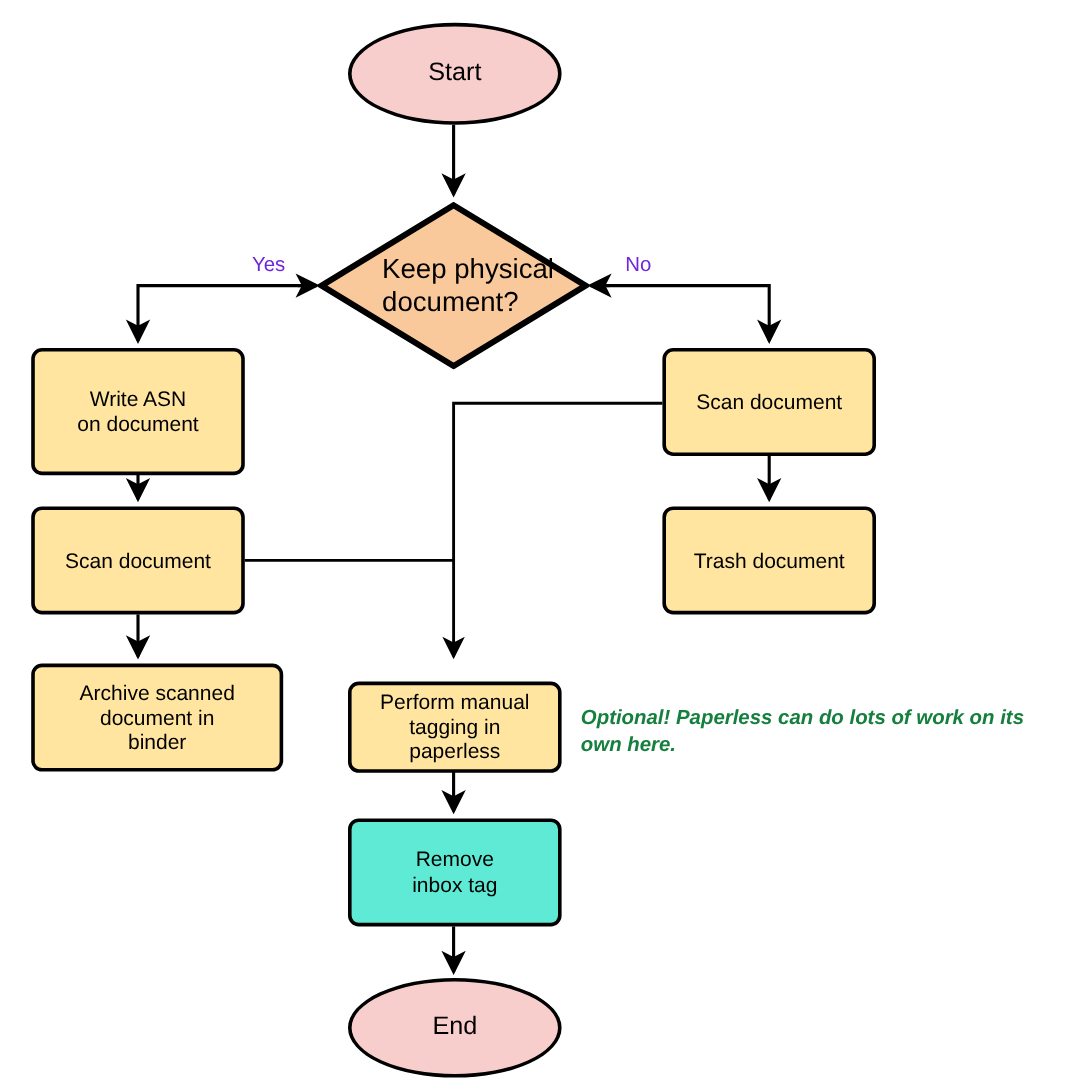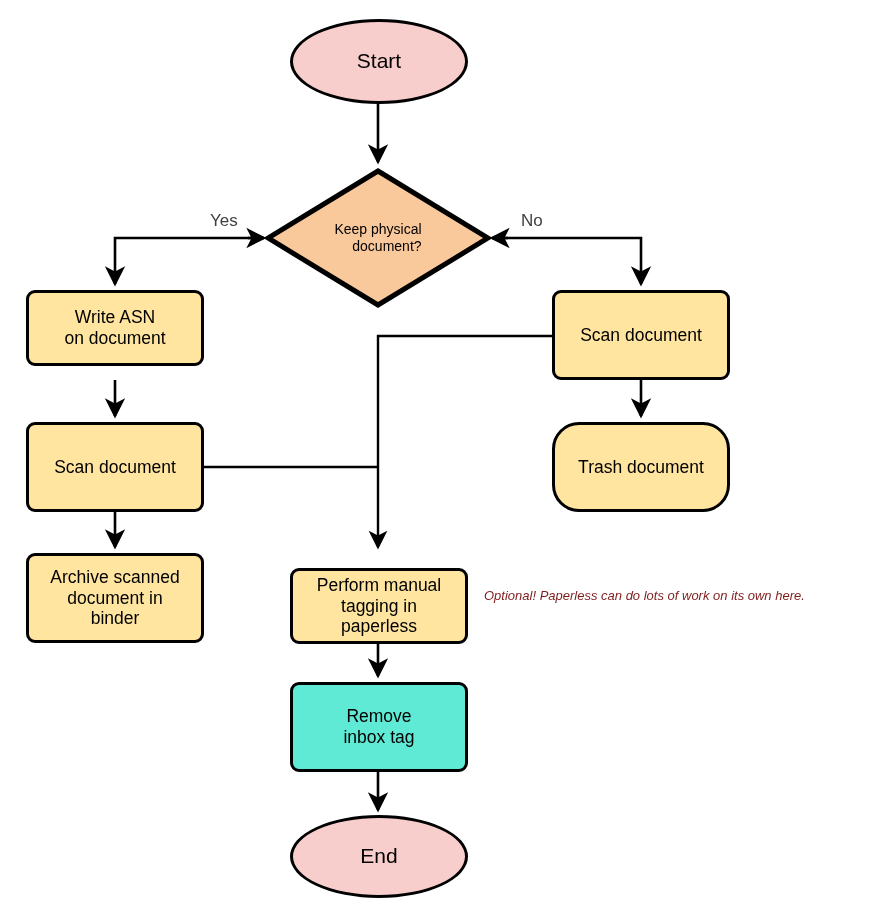--- a/index.html
+++ b/index.html
@@ -55,46 +55,47 @@
   }
   .node-decision-shape {
     position: absolute;
     left: 0;
     top: 0;
     width: 100%;
     height: 100%;
   }
   .node-decision-label {
     position: absolute;
-    left: 0;
+    left: 12px;
     top: 0;
     width: 100%;
     height: 100%;
     display: flex;
     align-items: center;
     justify-content: center;
-    text-align: right;
+    text-align: left;
     white-space: pre-line;
     line-height: 1.18;
-    font-size: 14px;
+    font-size: 23px;
   }
   .edge-label {
     position: absolute;
     font-size: 17px;
-    color: #404040;
+    color: #6d28d9;
     white-space: nowrap;
     z-index: 3;
   }
   .annotation {
     position: absolute;
-    font-size: 13px;
+    font-size: 17px;
     font-style: italic;
     line-height: 1.35;
-    color: #7f1d1d;
+    color: #15803d;
     z-index: 3;
+    font-weight: bold;
   }
 </style>
 </head>
 <body>
 
 <div id="flowchart-root">
 
   <svg id="edge-layer" viewBox="0 0 888 907" width="888" height="907" aria-hidden="true">
     <defs>
       <marker id="arrowhead" markerWidth="9" markerHeight="9" refX="7.2" refY="4.5" orient="auto" markerUnits="strokeWidth">
@@ -134,40 +135,40 @@
   </div>
 
   <div class="node-decision-wrap" style="left:265px; top:168px; width:226px; height:140px;">
     <svg class="node-decision-shape" viewBox="0 0 226 140" preserveAspectRatio="none">
       <polygon points="113,3 223,70 113,137 3,70" fill="#fac99b" stroke="#000000" stroke-width="5" stroke-linejoin="miter" vector-effect="non-scaling-stroke"></polygon>
     </svg>
     <div class="node-decision-label">Keep physical
 document?</div>
   </div>
 
-  <div class="node node-process" style="left:26px; top:290px; width:178px; height:76px; background:#ffe5a0;">
+  <div class="node node-process" style="left:26px; top:290px; width:178px; height:106px; background:#ffe5a0;">
     <span>Write ASN
 on document</span>
   </div>
 
   <div class="node node-process" style="left:26px; top:422px; width:178px; height:90px; background:#ffe5a0;">
     <span>Scan document</span>
   </div>
 
-  <div class="node node-process" style="left:26px; top:553px; width:178px; height:90px; background:#ffe5a0;">
+  <div class="node node-process" style="left:26px; top:553px; width:210px; height:90px; background:#ffe5a0;">
     <span>Archive scanned
 document in
 binder</span>
   </div>
 
   <div class="node node-process" style="left:552px; top:290px; width:178px; height:90px; background:#ffe5a0;">
     <span>Scan document</span>
   </div>
 
-  <div class="node node-process" style="left:552px; top:422px; width:178px; height:90px; background:#ffe5a0;border-radius:27px;">
+  <div class="node node-process" style="left:552px; top:422px; width:178px; height:90px; background:#ffe5a0;">
     <span>Trash document</span>
   </div>
 
   <div class="node node-process" style="left:290px; top:568px; width:178px; height:76px; background:#ffe5a0;">
     <span>Perform manual
 tagging in
 paperless</span>
   </div>
 
   <div class="node node-process" style="left:290px; top:682px; width:178px; height:90px; background:#5eead4;">

